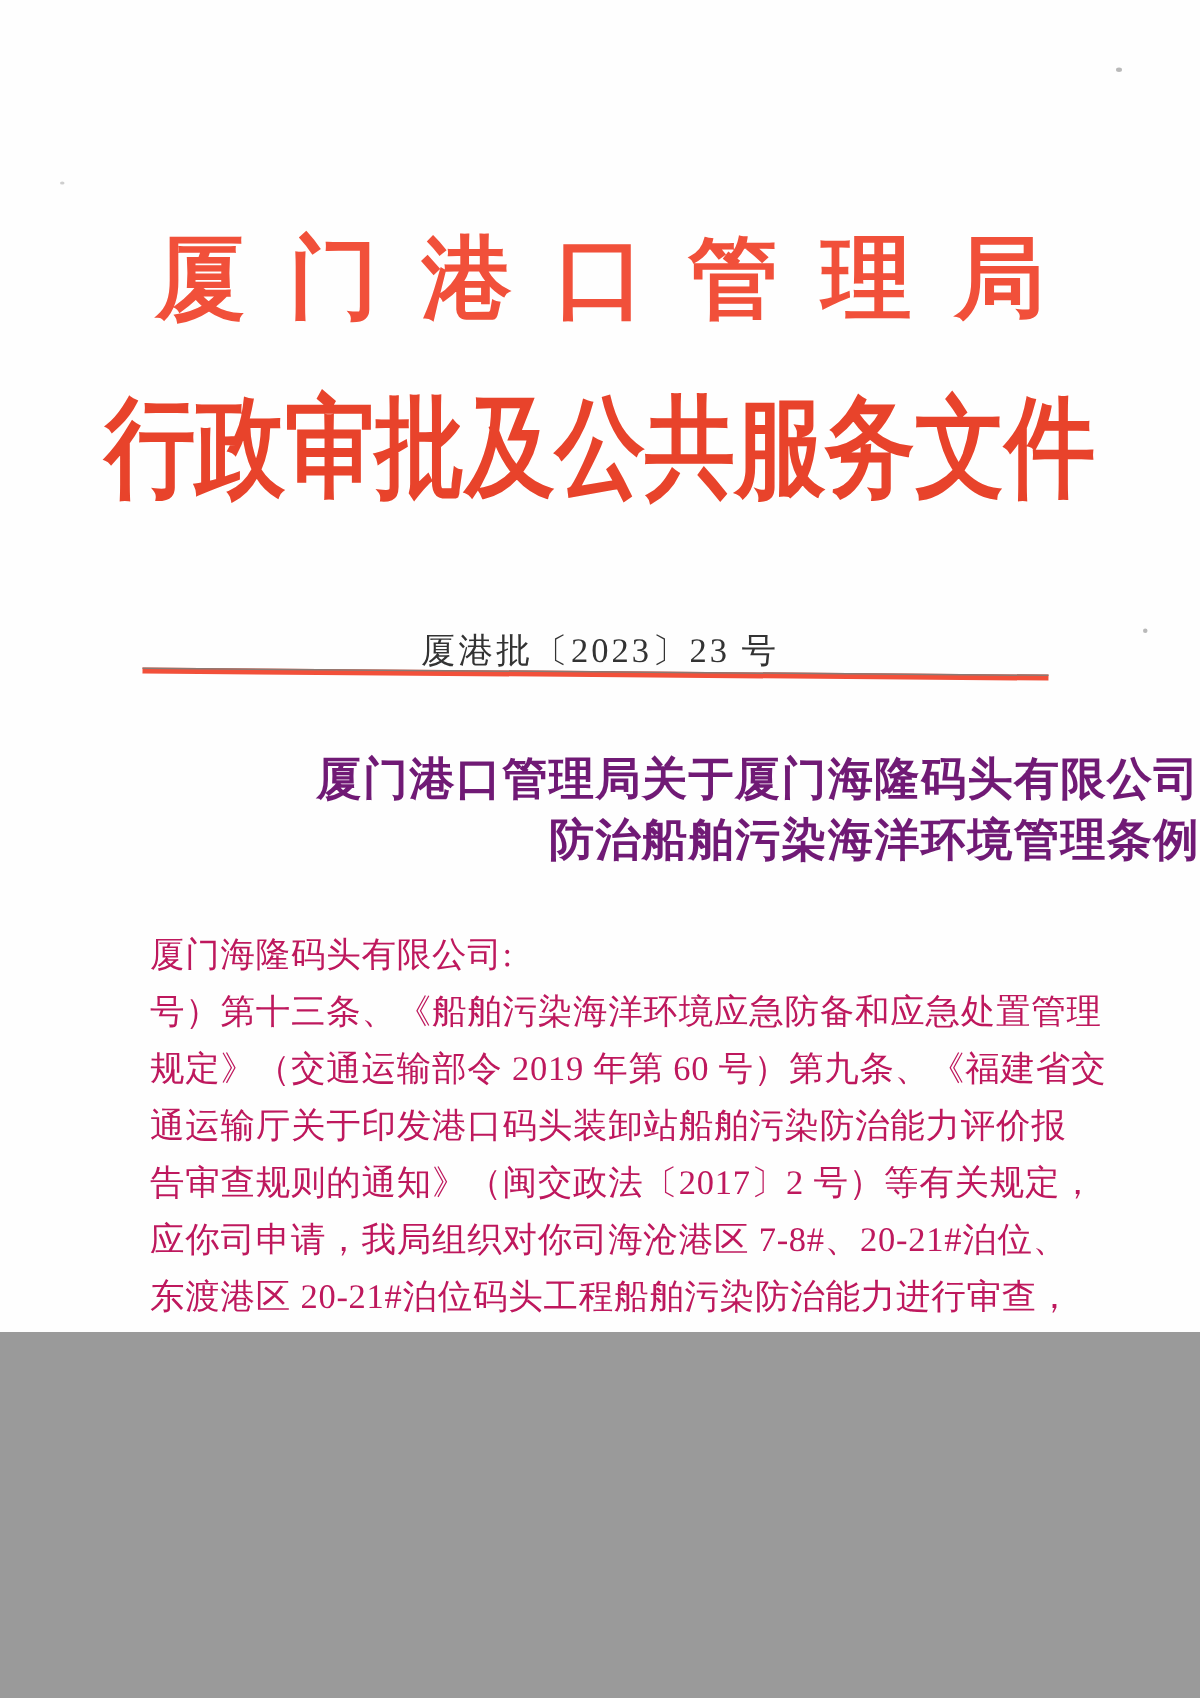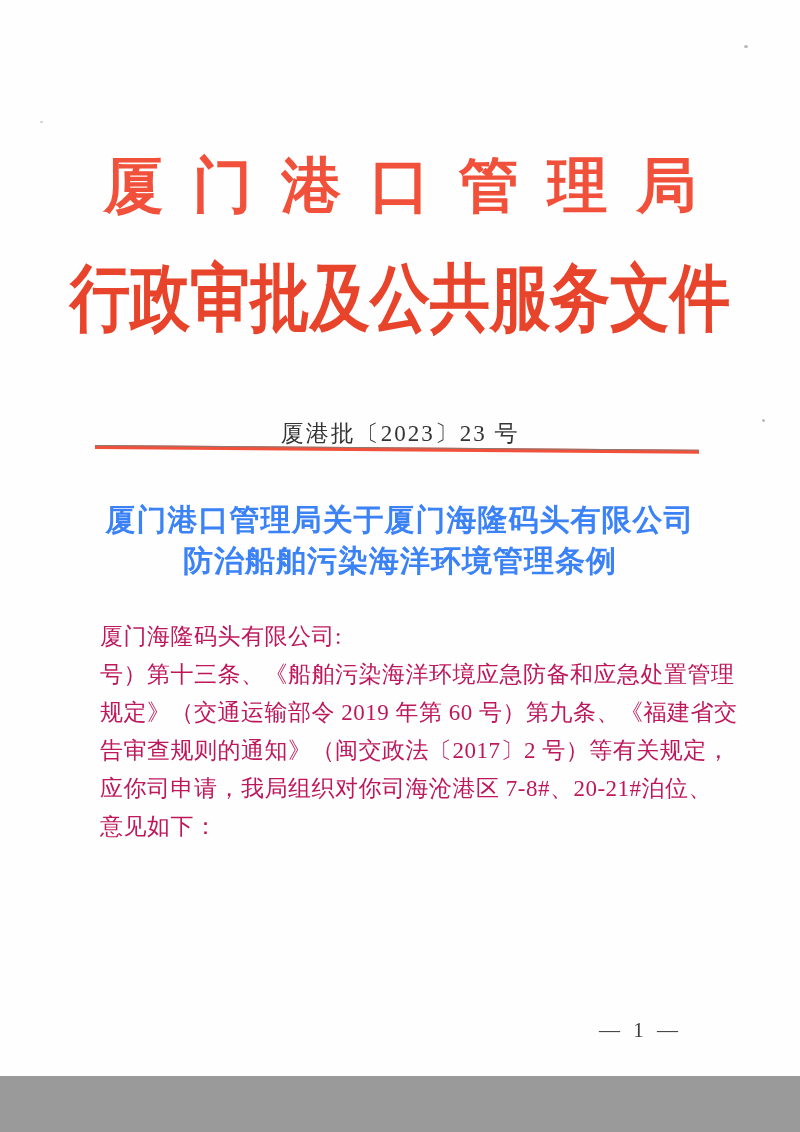--- a/index.html
+++ b/index.html
@@ -1,20 +1,20 @@
 <!DOCTYPE html>
 <html><head>
 <meta charset="utf-8">
 <style>
   * { margin: 0; padding: 0; box-sizing: border-box; }
   html, body { background: #9a9a9a; }
   .page {
     position: relative;
     width: 800px;
-    height: 1076px;
+    height: 888px;
     margin: 0 auto;
     background: #fefefe;
     overflow: hidden;
     font-family: "Liberation Serif", "DejaVu Serif", serif;
   }
   
   .org-name {
     position: absolute;
     top: 146px; left: 0; right: 0;
     text-align: center;
@@ -54,22 +54,22 @@
     height: 4px;
     background: #f2503a;
     border-top: 1px solid #8a7a74;
     transform: rotate(0.45deg);
     transform-origin: left center;
   }
   
   .doc-title {
     position: absolute;
     top: 499px; left: 0; right: 0;
-    text-align: center;
-    color: #3b82f6;
+    text-align: right;
+    color: #701a75;
     font-weight: 700;
     font-size: 30px;
     line-height: 41px;
     letter-spacing: 1px;
   }
   
   .body-block {
     position: absolute;
     top: 618px;
     left: 100px;
@@ -118,22 +118,24 @@
 
   <div class="doc-title">
     <div>厦门港口管理局关于厦门海隆码头有限公司</div>
     <div>防治船舶污染海洋环境管理条例</div>
   </div>
 
   <div class="body-block">
     <div class="body-line">厦门海隆码头有限公司:</div>
     <div class="body-line">号）第十三条、《船舶污染海洋环境应急防备和应急处置管理</div>
     <div class="body-line">规定》（交通运输部令 2019 年第 60 号）第九条、《福建省交</div>
+    <div class="body-line">通运输厅关于印发港口码头装卸站船舶污染防治能力评价报</div>
     <div class="body-line">告审查规则的通知》（闽交政法〔2017〕2 号）等有关规定，</div>
     <div class="body-line">应你司申请，我局组织对你司海沧港区 7-8#、20-21#泊位、</div>
+    <div class="body-line">东渡港区 20-21#泊位码头工程船舶污染防治能力进行审查，</div>
     <div class="body-line">意见如下：</div>
   </div>
 
   <div class="page-number">— 1 —</div>
 
   <div class="speckle sp1"></div>
   <div class="speckle sp2"></div>
   <div class="speckle sp3"></div>
 
 </div>

